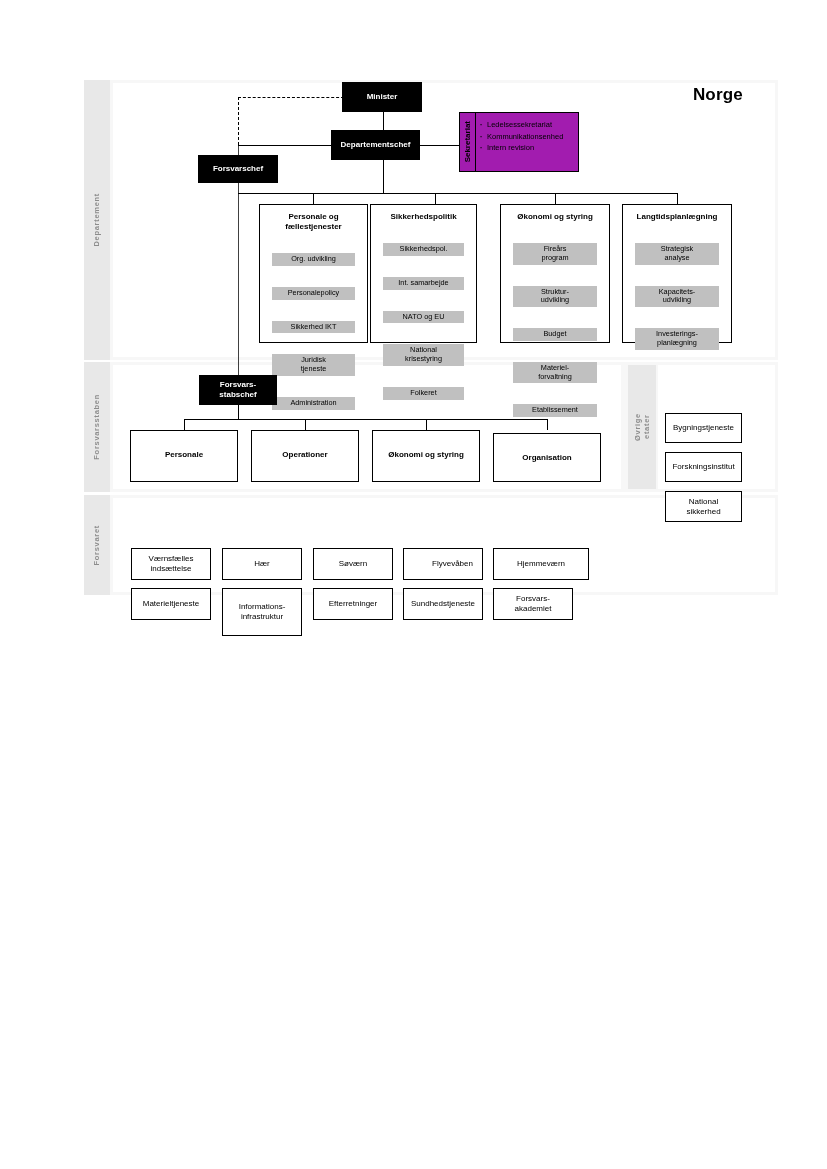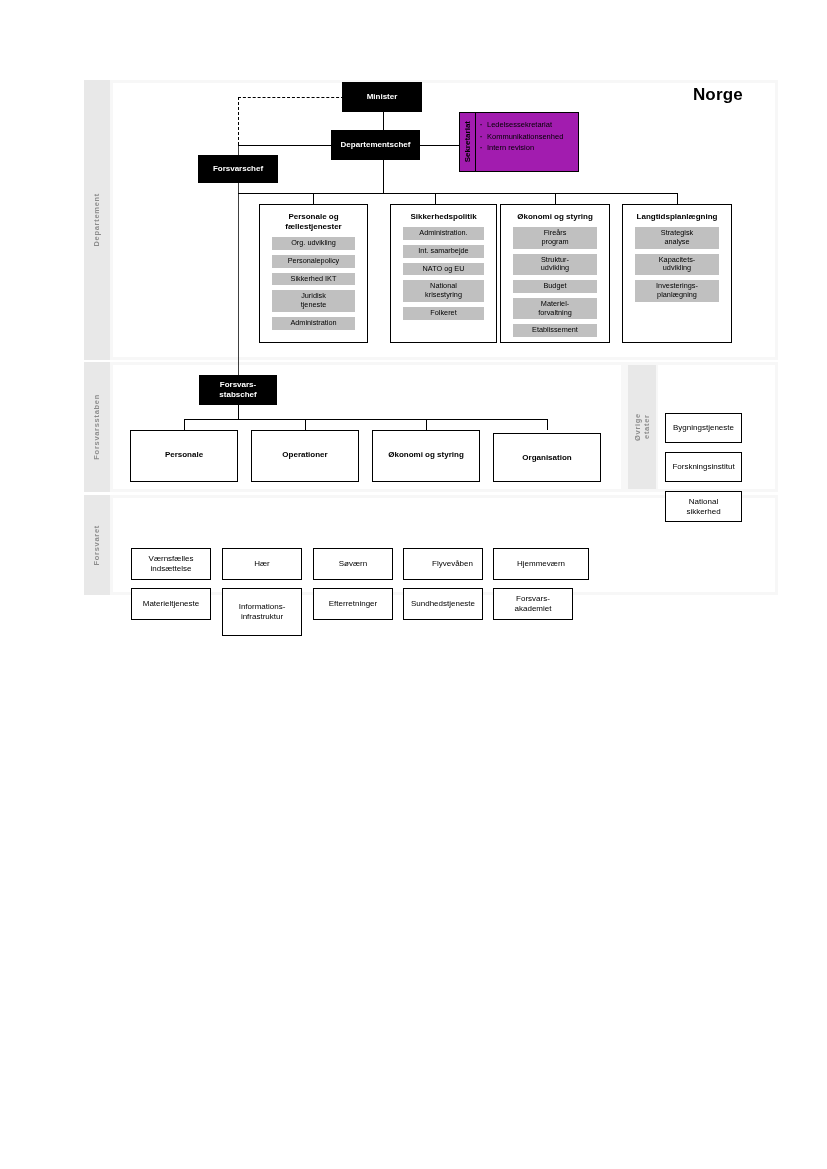--- a/index.html
+++ b/index.html
@@ -105,20 +105,21 @@
   
   .dept-col {
     position: absolute;
     border: 1px solid #000;
     background: #fff;
     padding: 7px 5px 6px 5px;
     z-index: 4;
     display: flex;
     flex-direction: column;
     align-items: center;
+    gap: 16px;
   }
   .dept-col .col-title {
     font-size: 8px;
     font-weight: bold;
     text-align: center;
     line-height: 1.25;
     white-space: pre-line;
     margin-bottom: 5px;
   }
   .dept-col .sub {
@@ -242,23 +243,23 @@
     <div class="col-title">Personale og
 fællestjenester</div>
     <div class="sub">Org. udvikling</div>
     <div class="sub">Personalepolicy</div>
     <div class="sub">Sikkerhed IKT</div>
     <div class="sub">Juridisk
 tjeneste</div>
     <div class="sub">Administration</div>
   </div>
 
-  <div class="dept-col" style="left:390px; top:204px; width:107px; height:139px;">
+  <div class="dept-col" style="left:370px; top:204px; width:107px; height:139px;">
     <div class="col-title">Sikkerhedspolitik</div>
-    <div class="sub">Administration.</div>
+    <div class="sub">Sikkerhedspol.</div>
     <div class="sub">Int. samarbejde</div>
     <div class="sub">NATO og EU</div>
     <div class="sub">National
 krisestyring</div>
     <div class="sub">Folkeret</div>
   </div>
 
   <div class="dept-col" style="left:500px; top:204px; width:110px; height:139px;">
     <div class="col-title">Økonomi og styring</div>
     <div class="sub">Fireårs

